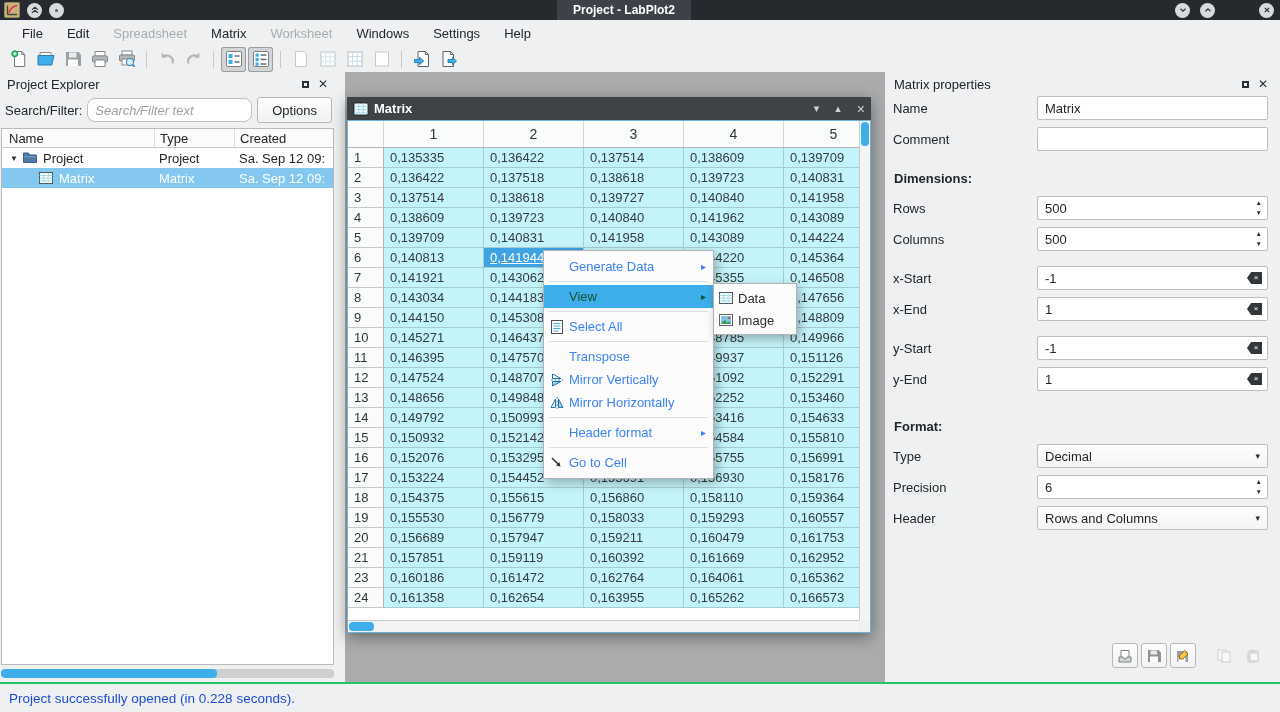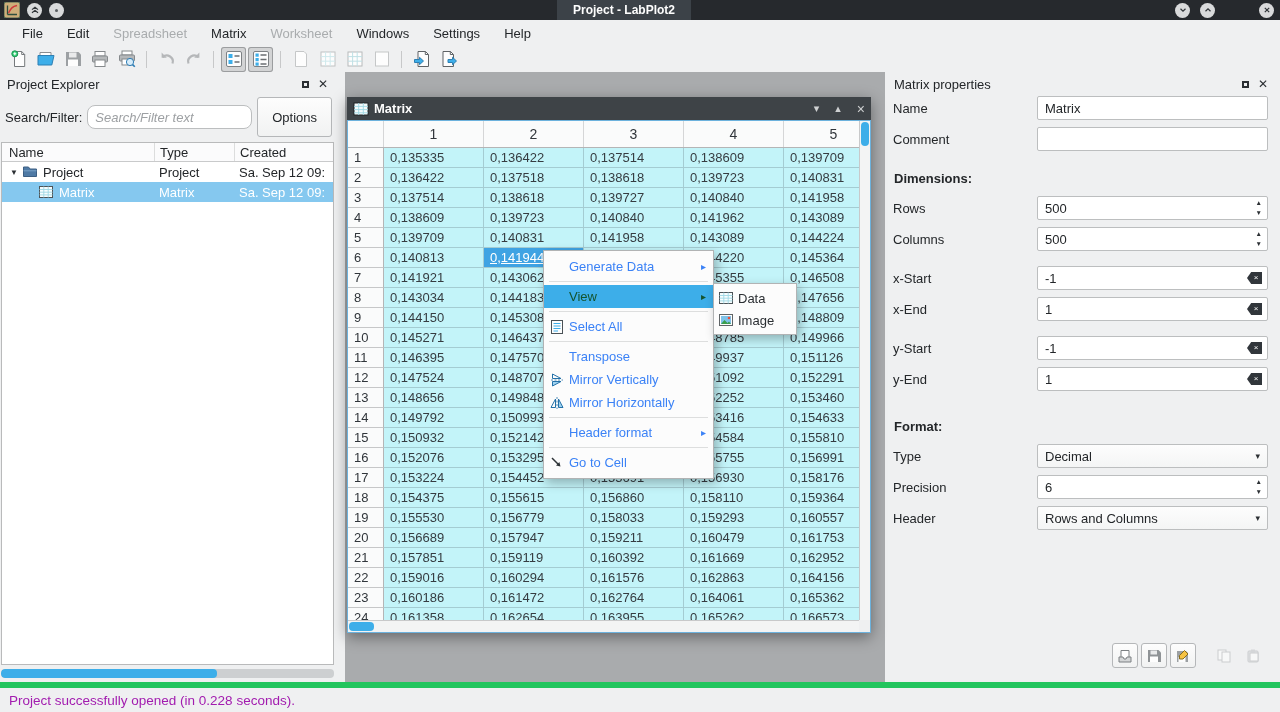--- a/index.html
+++ b/index.html
@@ -29,21 +29,21 @@
   
   .main { display:flex; height:610px; }
   .left-dock { width:335px; display:flex; flex-direction:column; }
   .dock-header { height:24px; display:flex; align-items:center; padding:0 7px; }
   .dock-btns { margin-left:auto; display:flex; gap:9px; align-items:center; }
   .float-btn { width:7px; height:7px; border:2px solid #2b2f33; display:inline-block; }
   .dock-x { font-weight:bold; font-size:12px; color:#2b2f33; line-height:1; }
   .search-row { display:flex; align-items:center; padding:1px 3px 3px 5px; gap:5px; }
   .search { flex:1; height:24px; border:1px solid #bcbebf; border-radius:8px; padding:0 7px; background:#fff; font-size:13px; font-family:inherit; min-width:0; }
   .search::placeholder { color:#9da0a3; font-style:italic; }
-  .options-btn { height:40px; padding:0 14px; border:1px solid #b5b7b9; border-radius:3px; background:linear-gradient(#fdfdfd,#f1f2f2); font-size:13px; font-family:inherit; color:#232629; }
+  .options-btn { height:26px; padding:0 14px; border:1px solid #b5b7b9; border-radius:3px; background:linear-gradient(#fdfdfd,#f1f2f2); font-size:13px; font-family:inherit; color:#232629; }
   .tree { flex:1; margin:2px 1px 4px 1px; background:#fff; border:1px solid #b9babb; overflow:hidden; }
   .tree-head { display:flex; height:19px; align-items:center; border-bottom:1px solid #c9cacb; background:#fbfbfc; }
   .th { overflow:hidden; white-space:nowrap; }
   .th0 { width:152px; padding-left:7px; }
   .th1 { width:80px; padding-left:5px; border-left:1px solid #dcdddd; height:100%; display:flex; align-items:center; }
   .th2 { flex:1; padding-left:5px; border-left:1px solid #dcdddd; height:100%; display:flex; align-items:center; }
   .tree-row { display:flex; height:20px; align-items:center; }
   .tree-row.selected { background:#85c8ef; color:#fff; }
   .tc-name { width:152px; display:flex; align-items:center; overflow:hidden; }
   .tc-type { width:80px; padding-left:5px; overflow:hidden; white-space:nowrap; }
@@ -99,21 +99,21 @@
   .dropdown { width:100%; height:24px; border:1px solid #bcbebf; border-radius:2px; background:linear-gradient(#fdfdfd,#f4f5f5); display:flex; align-items:center; padding:0 7px; }
   .dd-label { flex:1; }
   .dd-arrow { font-size:9px; color:#2b2f33; }
   .section-title { font-weight:bold; margin:13px 0 10px 1px; }
   .gap-lg { margin-bottom:15px; }
   .prop-bottom { margin-top:auto; display:flex; gap:3px; justify-content:flex-end; align-items:center; padding-right:2px; }
   .pb-btn { width:26px; height:25px; border:1px solid #b5b7b9; border-radius:3px; background:linear-gradient(#fdfdfd,#f1f2f2); display:flex; align-items:center; justify-content:center; }
   .pb-btn.flat { border-color:transparent; background:transparent; opacity:.55; }
   .pb-btn.gap { margin-left:12px; }
   
-  .statusbar { height:30px; border-top:6px solid #22c55e; display:flex; align-items:center; padding-left:9px; font-size:13.5px; color:#a21caf; }
+  .statusbar { height:30px; border-top:2px solid #22c55e; display:flex; align-items:center; padding-left:9px; font-size:13.5px; color:#1d4ed8; }
 </style>
 </head>
 <body>
 
 <div class="titlebar">
   <div class="tb-left">
     <span class="app-icon">
         <svg viewBox="0 0 16 16" width="16" height="16">
           <rect width="16" height="16" rx="2" fill="#cfae7a" stroke="#4a6b52"></rect>
           <path d="M3.5 12.5V3.5M3.5 12.5h9.5" stroke="#2f4f3f" stroke-width="1.3" fill="none"></path>
@@ -512,28 +512,20 @@
               <div class="m-cell">0,160479</div>
               <div class="m-cell">0,161753</div>
             </div>
             <div class="m-row">
               <div class="m-rowhead">21</div>
               <div class="m-cell">0,157851</div>
               <div class="m-cell">0,159119</div>
               <div class="m-cell">0,160392</div>
               <div class="m-cell">0,161669</div>
               <div class="m-cell">0,162952</div>
-            </div>
-            <div class="m-row">
-              <div class="m-rowhead">22</div>
-              <div class="m-cell">0,159016</div>
-              <div class="m-cell">0,160294</div>
-              <div class="m-cell">0,161576</div>
-              <div class="m-cell">0,162863</div>
-              <div class="m-cell">0,164156</div>
             </div>
             <div class="m-row">
               <div class="m-rowhead">23</div>
               <div class="m-cell">0,160186</div>
               <div class="m-cell">0,161472</div>
               <div class="m-cell">0,162764</div>
               <div class="m-cell">0,164061</div>
               <div class="m-cell">0,165362</div>
             </div>
             <div class="m-row">

